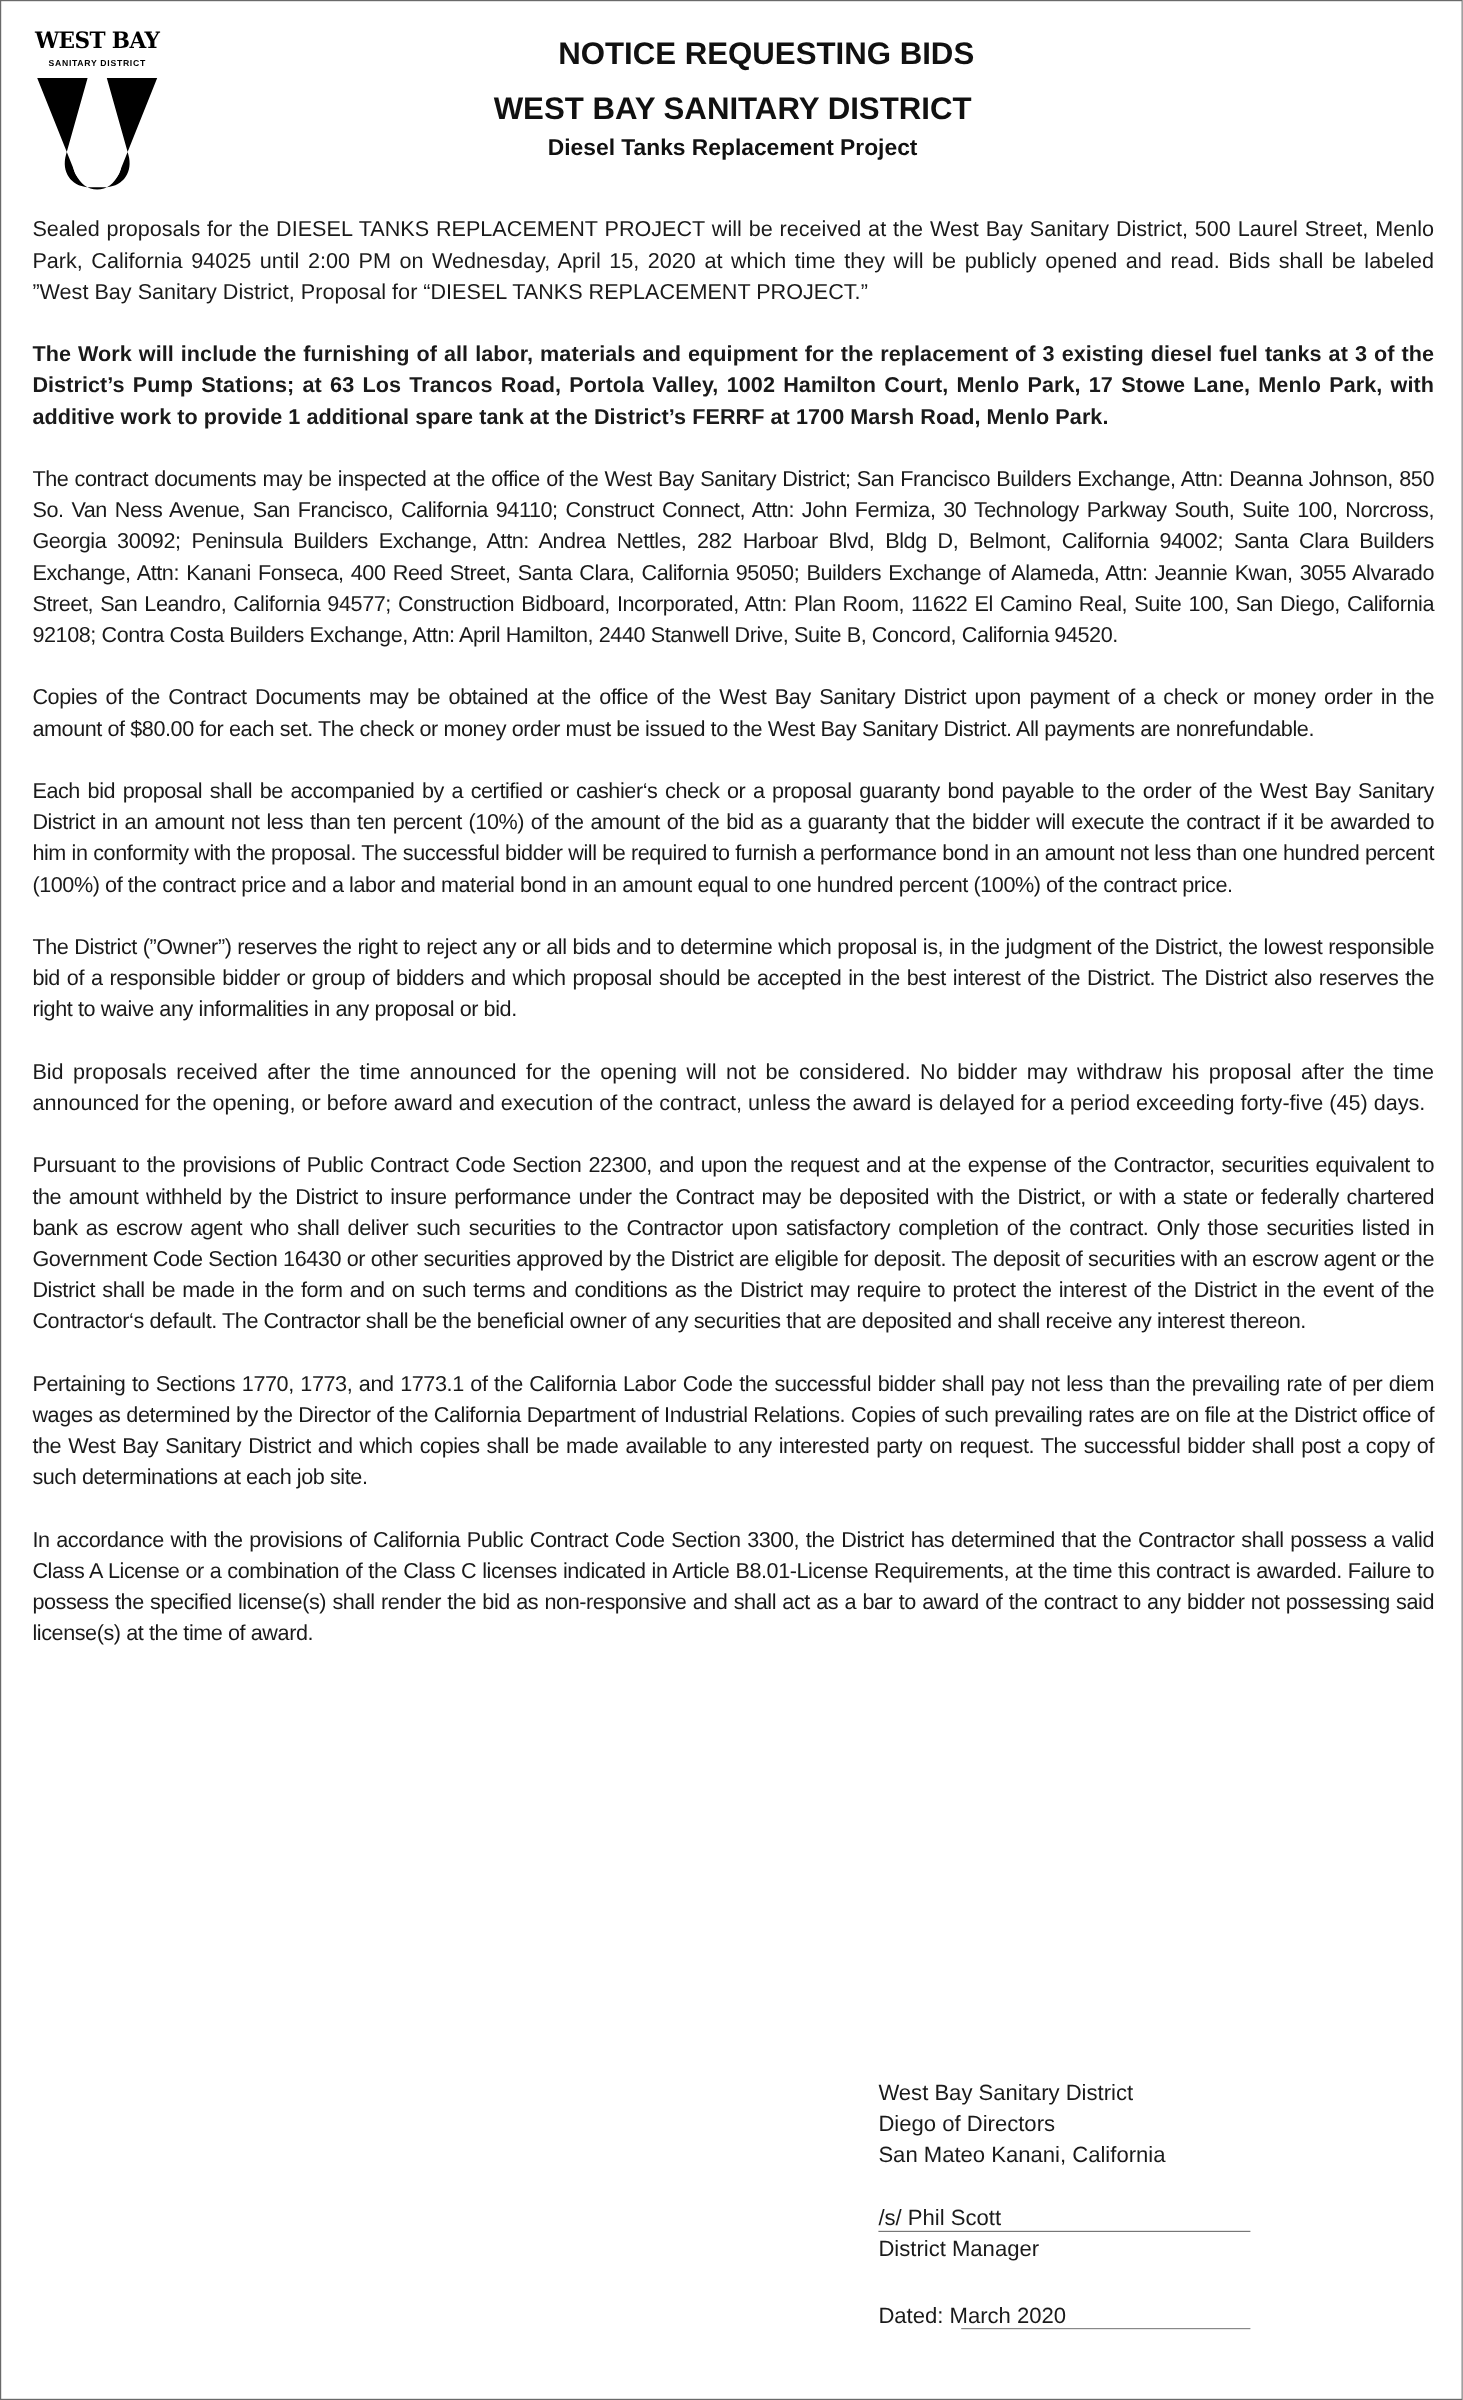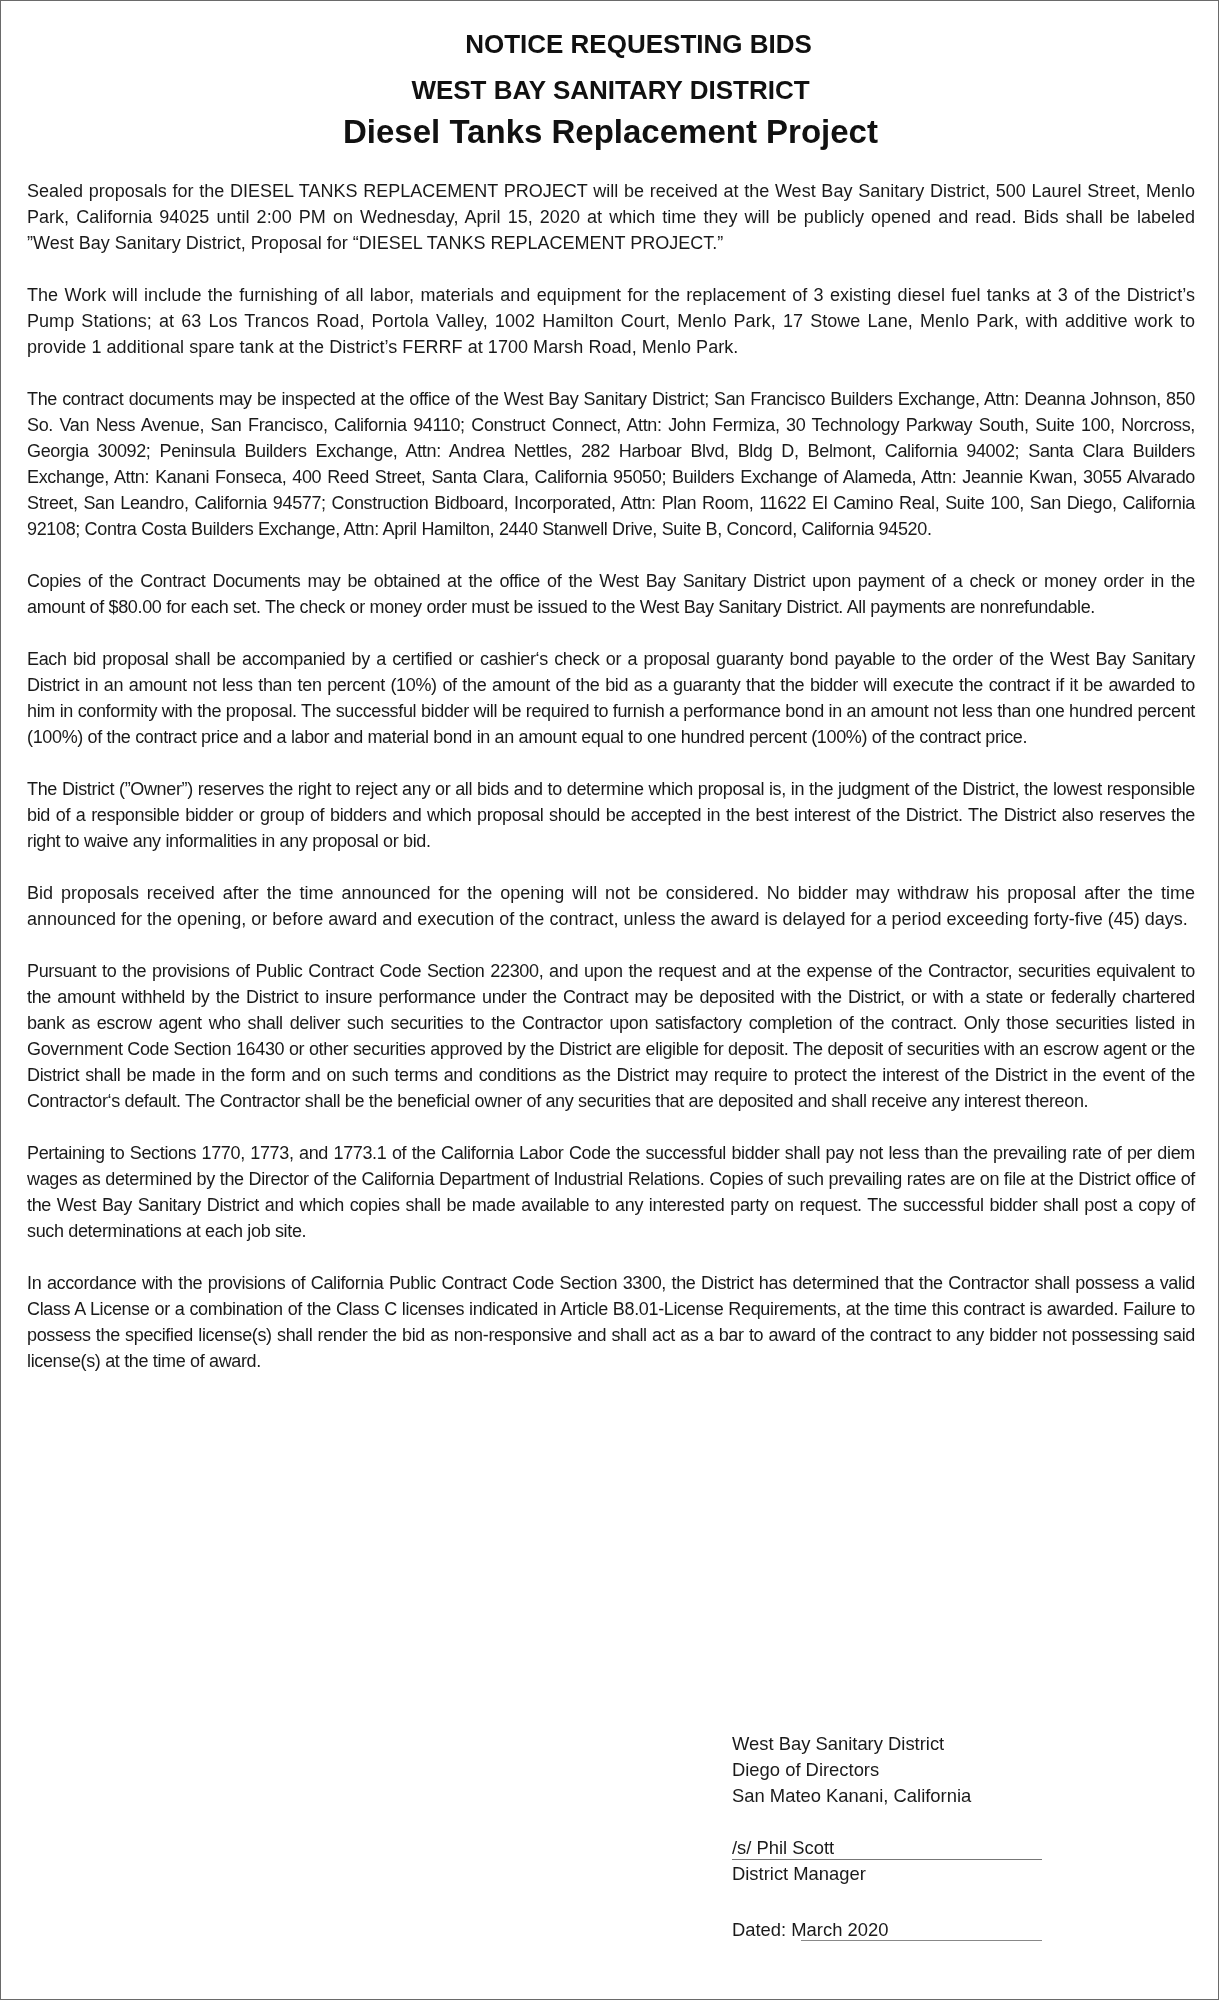--- a/index.html
+++ b/index.html
@@ -64,36 +64,36 @@
       position: absolute;
       left: 0;
       width: 1219px;
       text-align: center;
       font-weight: bold;
       color: #111;
       white-space: nowrap;
     }
     .h1 { top: 28px; font-size: 26px; margin-left: 28px; }
     .h2 { top: 74px; font-size: 26px; }
-    .h3 { top: 112px; font-size: 33px; }
+    .h3 { top: 112px; font-size: 19px; }
     .body-text {
       position: absolute;
       left: 26px;
       top: 177px;
       width: 1168px;
       font-size: 18px;
       line-height: 26px;
     }
     .body-text p {
       margin: 0 0 26px 0;
       text-align: justify;
       text-align-last: left;
     }
     .body-text p.bold {
-      font-weight: normal;
+      font-weight: bold;
       letter-spacing: 0.05px;
     }
     .body-text p.condensed {
       letter-spacing: -0.35px;
     }
     .signature {
       position: absolute;
       left: 731px;
       top: 1730px;
       width: 320px;
@@ -133,20 +133,28 @@
       bottom: 2px;
       border-bottom: 1.5px solid #888;
     }
     .sig-gap-big { height: 30px; }
   </style>
 </head>
 <body>
 
 <div class="page">
 
+  <div class="logo">
+    <div class="logo-title">WEST BAY</div>
+    <div class="logo-sub">SANITARY DISTRICT</div>
+    <svg class="logo-mark" viewBox="0 0 104 96" xmlns="http://www.w3.org/2000/svg">
+      <path d="M2 2 L44 2 L26 66 C22 80 30 92 44 93 L60 93 C74 92 82 80 78 66 L60 2 L102 2 L70 82 C66 90 60 95 52 95 C44 95 38 90 34 82 Z" fill="#000"></path>
+      <path d="M52 4 L46 26 C40 46 32 62 32 74 C32 85 41 91 52 91 C63 91 72 85 72 74 C72 62 64 46 58 26 Z" fill="#fff"></path>
+    </svg>
+  </div>
 
   <div class="header h1">NOTICE REQUESTING BIDS</div>
   <div class="header h2">WEST BAY SANITARY DISTRICT</div>
   <div class="header h3">Diesel Tanks Replacement Project</div>
 
   <div class="body-text">
     <p>Sealed proposals for the DIESEL TANKS REPLACEMENT PROJECT will be received at the West Bay Sanitary District, 500 Laurel Street, Menlo Park, California 94025 until 2:00 PM on Wednesday, April 15, 2020 at which time they will be publicly opened and read. Bids shall be labeled ”West Bay Sanitary District, Proposal for “DIESEL TANKS REPLACEMENT PROJECT.”</p>
     <p class="bold">The Work will include the furnishing of all labor, materials and equipment for the replacement of 3 existing diesel fuel tanks at 3 of the District’s Pump Stations; at 63 Los Trancos Road, Portola Valley, 1002 Hamilton Court, Menlo Park, 17 Stowe Lane, Menlo Park, with additive work to provide 1 additional spare tank at the District’s FERRF at 1700 Marsh Road, Menlo Park.</p>
     <p class="condensed">The contract documents may be inspected at the office of the West Bay Sanitary District; San Francisco Builders Exchange, Attn: Deanna Johnson, 850 So. Van Ness Avenue, San Francisco, California 94110; Construct Connect, Attn: John Fermiza, 30 Technology Parkway South, Suite 100, Norcross, Georgia 30092; Peninsula Builders Exchange, Attn: Andrea Nettles, 282 Harboar Blvd, Bldg D, Belmont, California 94002; Santa Clara Builders Exchange, Attn: Kanani Fonseca, 400 Reed Street, Santa Clara, California 95050; Builders Exchange of Alameda, Attn: Jeannie Kwan, 3055 Alvarado Street, San Leandro, California 94577; Construction Bidboard, Incorporated, Attn: Plan Room, 11622 El Camino Real, Suite 100, San Diego, California 92108; Contra Costa Builders Exchange, Attn: April Hamilton, 2440 Stanwell Drive, Suite B, Concord, California 94520.</p>
     <p class="condensed">Copies of the Contract Documents may be obtained at the office of the West Bay Sanitary District upon payment of a check or money order in the amount of $80.00 for each set. The check or money order must be issued to the West Bay Sanitary District. All payments are nonrefundable.</p>

